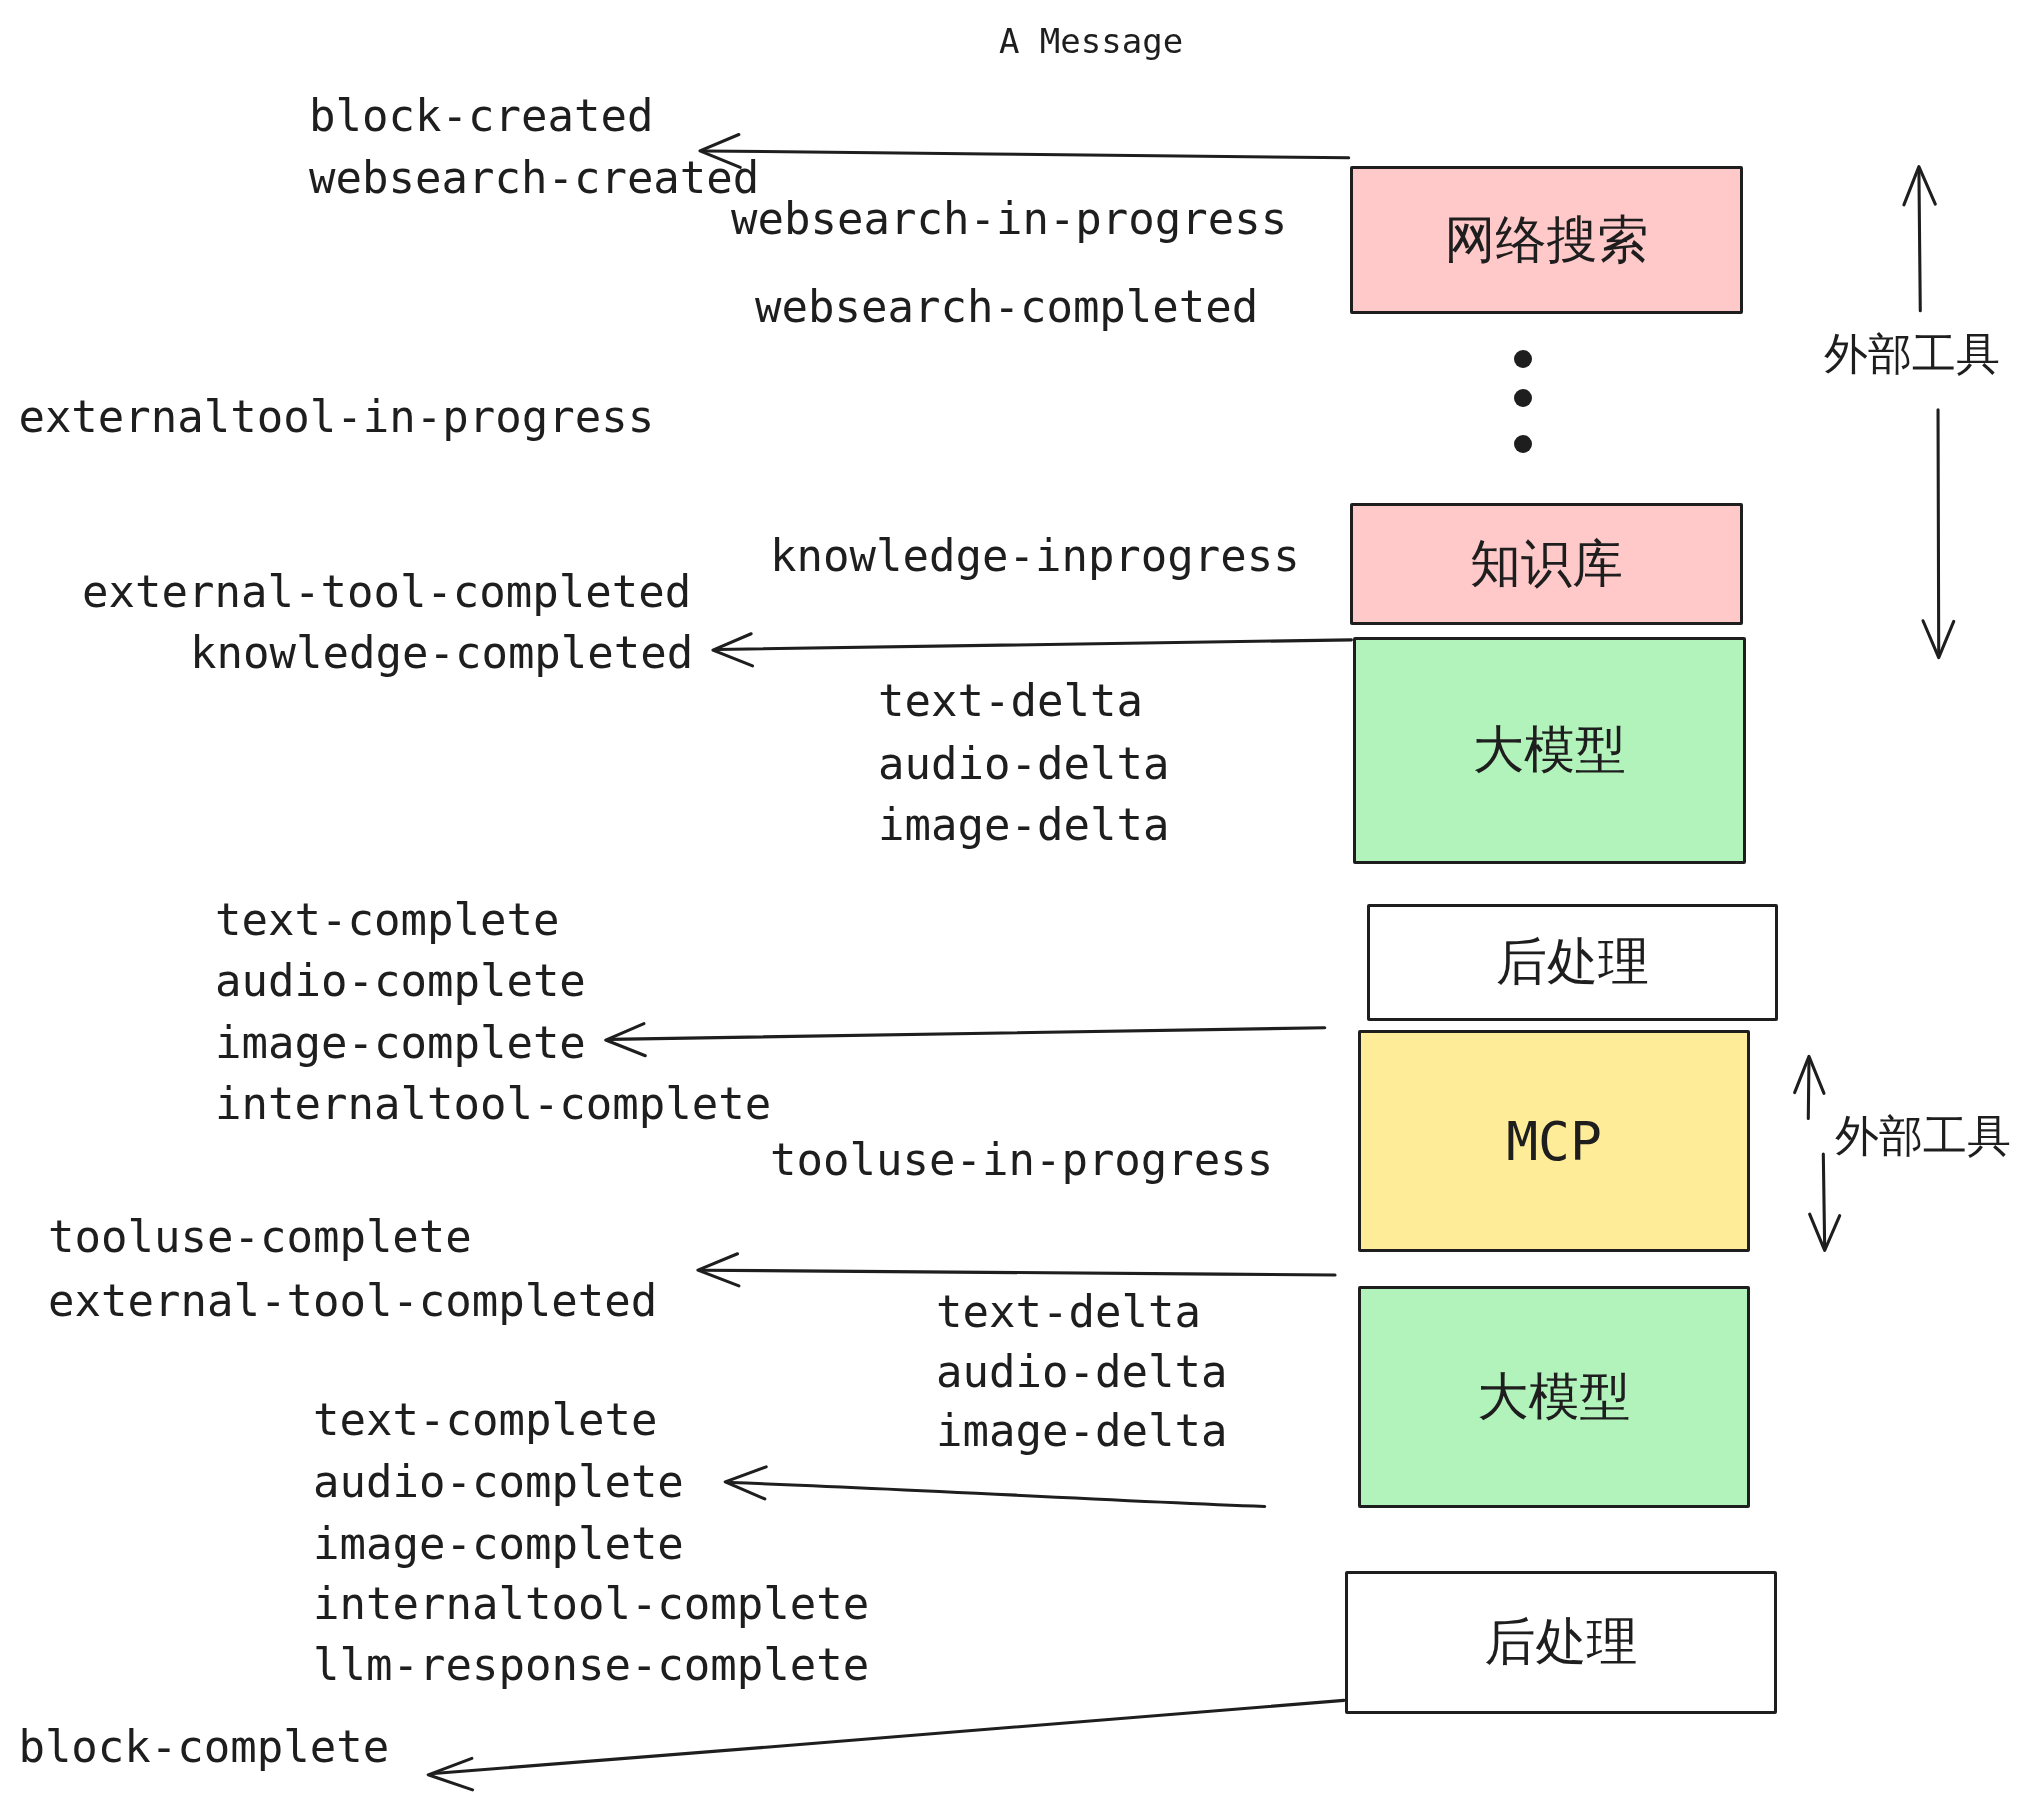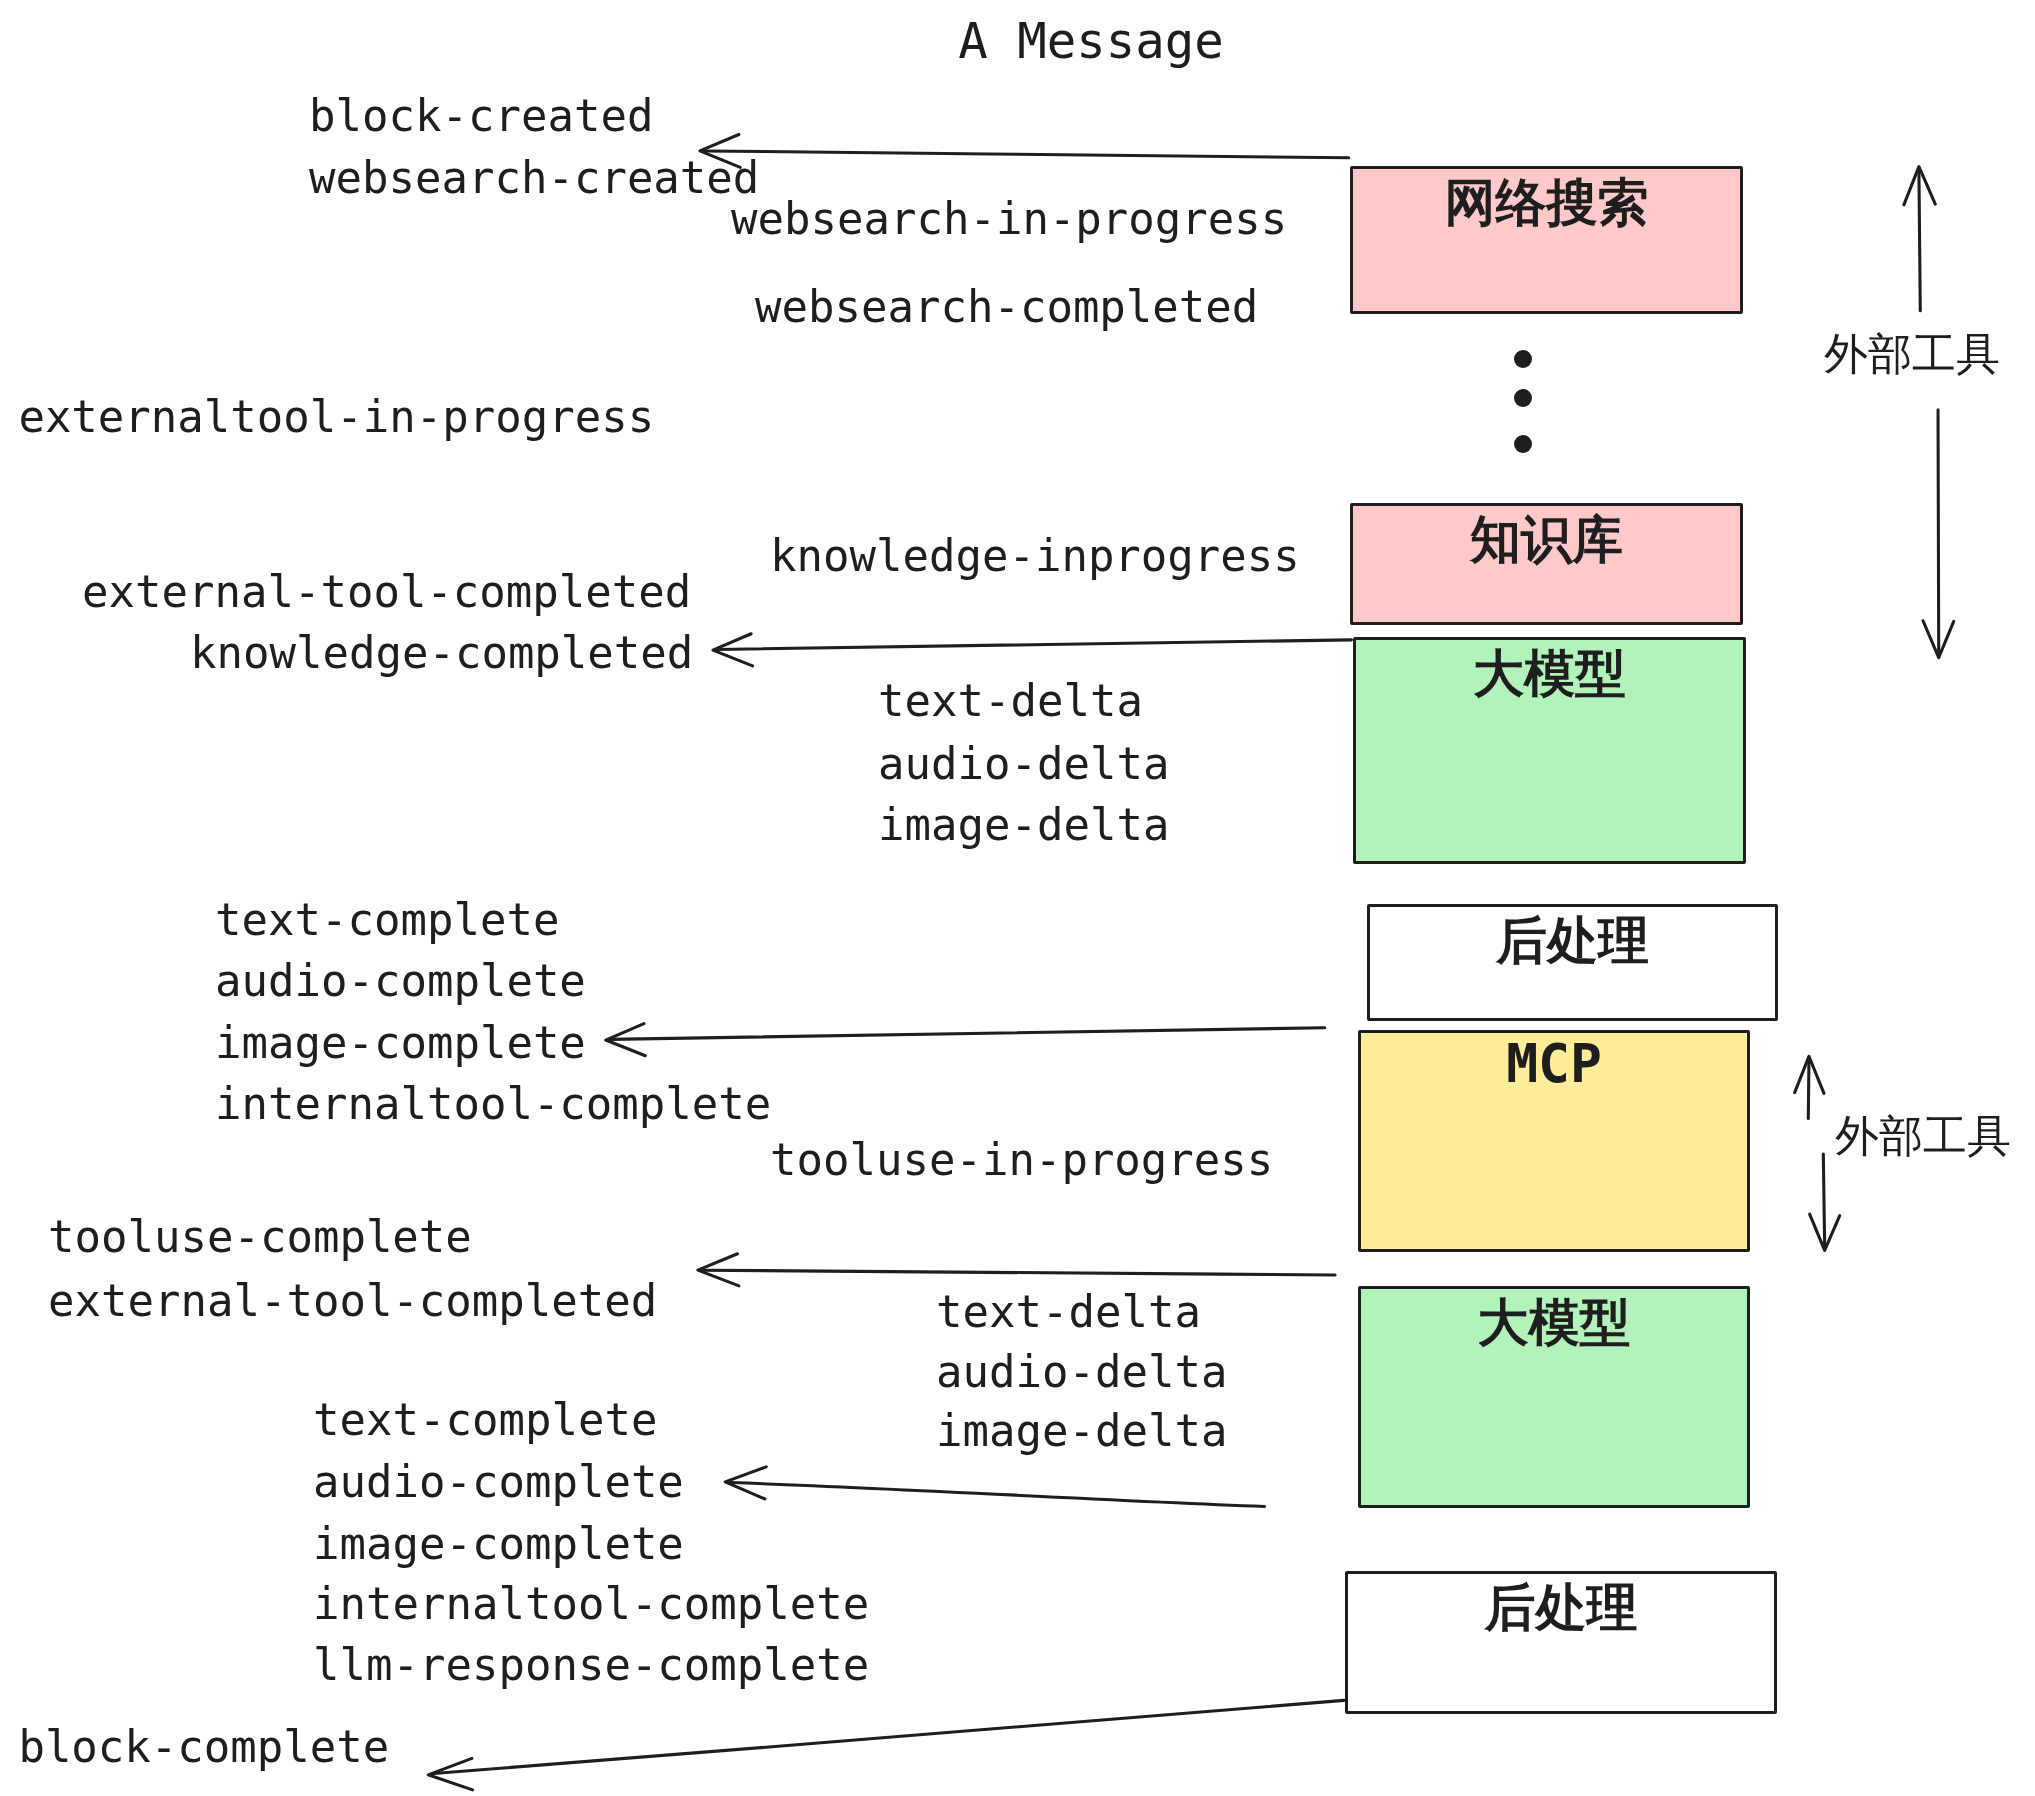--- a/index.html
+++ b/index.html
@@ -1,24 +1,24 @@
 <!DOCTYPE html>
 <html style="font-size:11px"><head>
 <meta charset="utf-8">
 <style>
   html,body{margin:0;padding:0;background:#ffffff;}
   body{width:2035px;height:1796px;position:relative;overflow:hidden;
        font-family:"DejaVu Sans","Liberation Sans",sans-serif;color:#1e1e1e;}
   .canvas{position:absolute;inset:0;}
   .title{position:absolute;left:1091px;top:41px;transform:translate(-50%,-50%);
-         font-family:"DejaVu Sans Mono","Liberation Mono",monospace;font-size:49px;white-space:nowrap;}
+         font-family:"DejaVu Sans Mono","Liberation Mono",monospace;font-size:34px;white-space:nowrap;}
   .ev{position:absolute;transform:translateY(-52%);white-space:nowrap;
       font-family:"DejaVu Sans Mono","Liberation Mono",monospace;font-size:44px;}
   .box{position:absolute;border:3.4px solid #1e1e1e;border-radius:2px;
-       display:flex;align-items:flex-start;justify-content:center;box-sizing:border-box;font-weight:bold;}
+       display:flex;align-items:center;justify-content:center;box-sizing:border-box;}
   .box span{font-size:51px;font-family:"DejaVu Sans","Liberation Sans",sans-serif;white-space:nowrap;}
   .box.mono span{font-family:"DejaVu Sans Mono","Liberation Mono",monospace;font-size:53px;}
   .pink{background:#ffc9c9;}
   .green{background:#b2f2bb;}
   .yellow{background:#ffec99;}
   .white{background:#ffffff;margin-top:16px;}
   .dot{position:absolute;width:18px;height:18px;border-radius:50%;background:#1e1e1e;
        transform:translate(-50%,-50%);}
   .side-label{position:absolute;transform:translate(-50%,-50%);font-size:44px;white-space:nowrap;
               font-family:"DejaVu Sans","Liberation Sans",sans-serif;}

